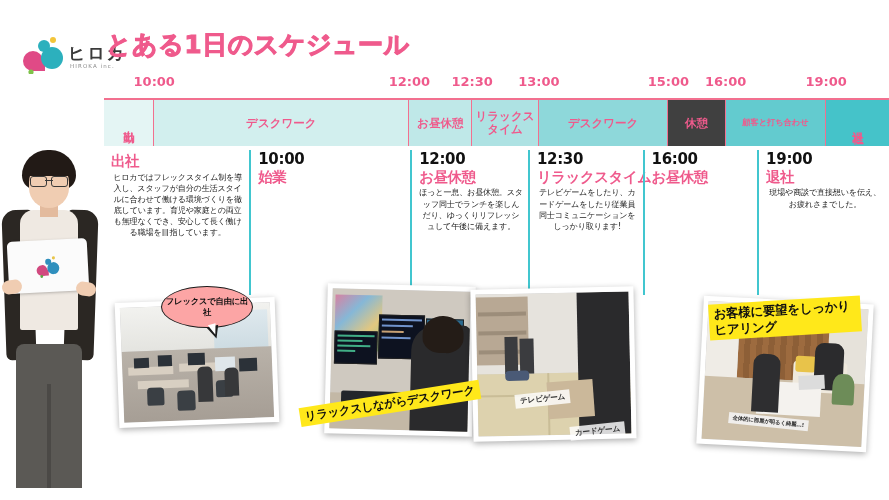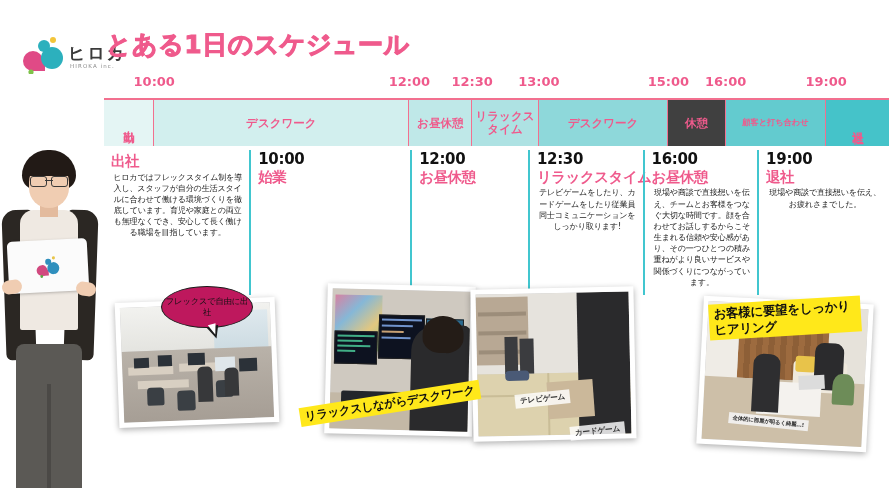--- a/index.html
+++ b/index.html
@@ -129,23 +129,23 @@
   .mt-table{position:absolute;left:33%;top:56%;width:40%;height:24%;background:#f4f2ee;}
   .mt-sofa{position:absolute;left:55%;top:40%;width:34%;height:22%;background:#efe9dd;border-radius:4px;}
   .mt-pillow{position:absolute;left:56%;top:36%;width:13%;height:12%;background:#e8c34a;border-radius:3px;}
   .mt-p1{position:absolute;left:30%;top:36%;width:17%;height:42%;background:#2e2e30;border-radius:10px 10px 0 0;}
   .mt-p2{position:absolute;left:68%;top:26%;width:18%;height:34%;background:#2b2b2d;border-radius:9px 9px 0 0;}
   .mt-plant{position:absolute;right:6%;top:48%;width:14%;height:22%;background:#6d8c58;border-radius:40% 40% 10% 10%;}
   .mt-laptop{position:absolute;left:59%;top:50%;width:16%;height:10%;background:#dcdcdc;transform:rotate(-6deg);}
 
   
   .bubble{
-    position:absolute;background:#be185d;border:1.6px solid #1b1b1b;border-radius:50%;
+    position:absolute;background:#fca5a5;border:1.6px solid #1b1b1b;border-radius:50%;
     display:flex;align-items:center;justify-content:center;text-align:center;
-    font-size:8.3px;font-weight:normal;color:#111;line-height:1.3;letter-spacing:-0.2px;
+    font-size:8.3px;font-weight:bold;color:#111;line-height:1.3;letter-spacing:-0.2px;
     box-sizing:border-box;
   }
   .bubble:after{
     content:"";position:absolute;width:0;height:0;
     border-left:7px solid transparent;border-right:5px solid transparent;
     border-top:13px solid #1b1b1b;
   }
   .bubble:before{
     content:"";position:absolute;width:0;height:0;z-index:2;
     border-left:5px solid transparent;border-right:3.5px solid transparent;
@@ -226,30 +226,30 @@
         <div class="head">出社</div>
         <div class="body">ヒロカではフレックスタイム制を導入し、スタッフが自分の生活スタイルに合わせて働ける環境づくりを徹底しています。育児や家庭との両立も無理なくでき、安心して長く働ける職場を目指しています。</div>
       </div>
       <div class="col" style="width: 20.5%;">
         <div class="time">10:00</div>
         <div class="head">始業</div>
       </div>
       <div class="col" style="width: 15%;">
         <div class="time">12:00</div>
         <div class="head">お昼休憩</div>
+        <div class="body">ほっと一息、お昼休憩。スタッフ同士でランチを楽しんだり、ゆっくりリフレッシュして午後に備えます。</div>
       </div>
       <div class="col" style="width: 14.6%;">
         <div class="time">12:30</div>
         <div class="head">リラックスタイム</div>
         <div class="body">テレビゲームをしたり、カードゲームをしたり従業員同士コミュニケーションをしっかり取ります!</div>
       </div>
       <div class="col" style="width: 14.6%;">
         <div class="time">16:00</div>
         <div class="head">お昼休憩</div>
-        <div class="body">現場や商談で直接想いを伝え、チームとお客様をつなぐ大切な時間です。顔を合わせてお話しするからこそ生まれる信頼や安心感があり、その一つひとつの積み重ねがより良いサービスや関係づくりにつながっています。</div>
       </div>
       <div class="col" style="width: 16.8%;">
         <div class="time">19:00</div>
         <div class="head">退社</div>
         <div class="body">現場や商談で直接想いを伝え、お疲れさまでした。</div>
       </div>
     </div>
 
   <div class="person">
     <div class="p-jacket-l"></div>

